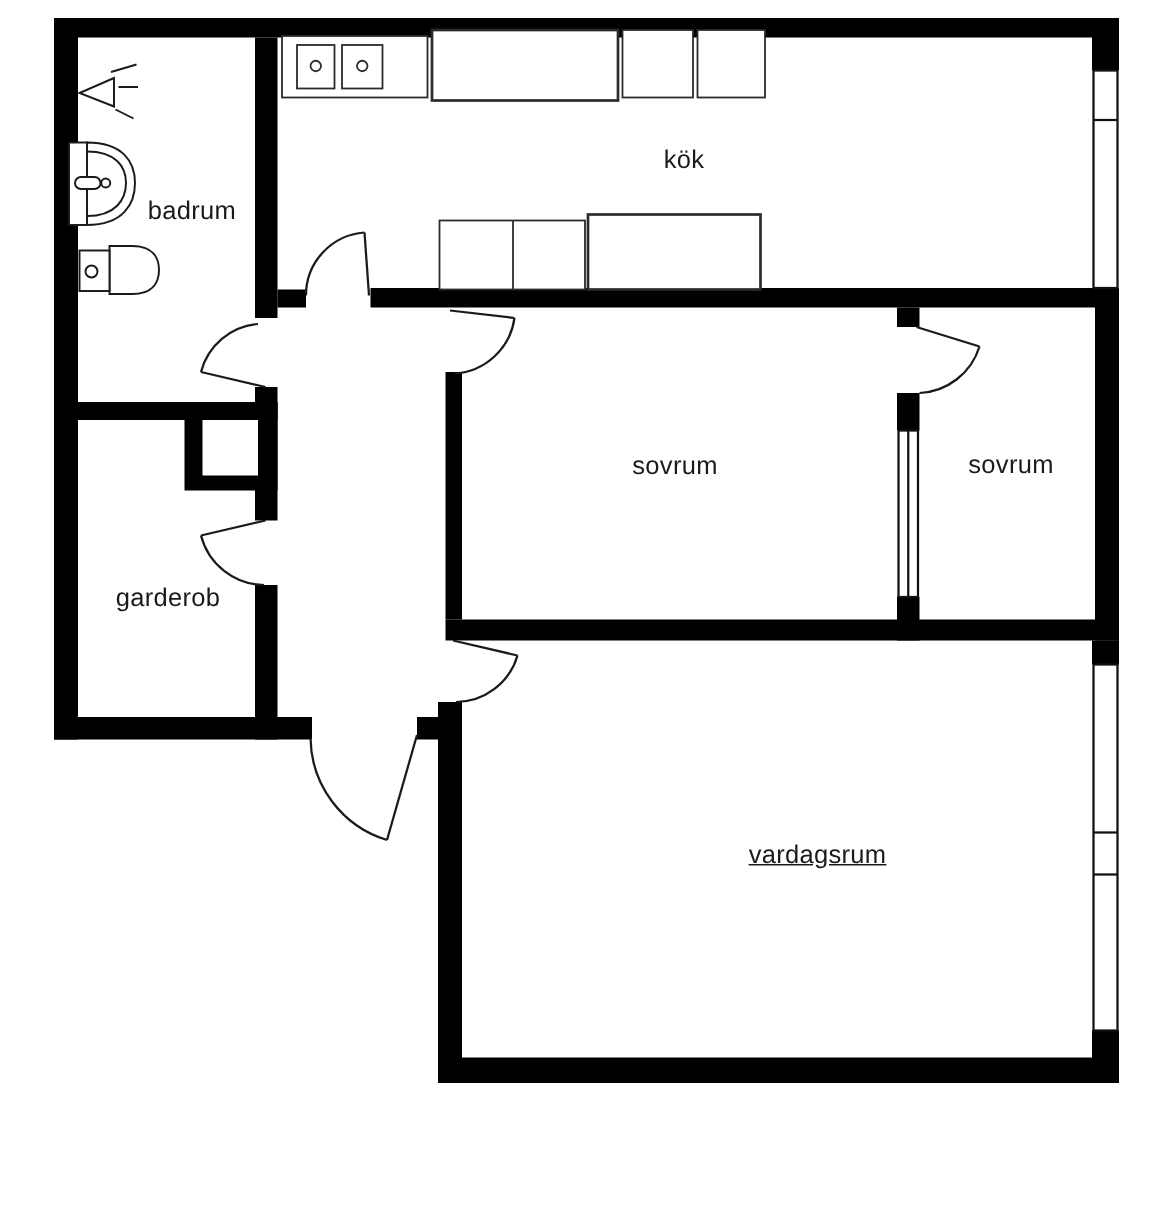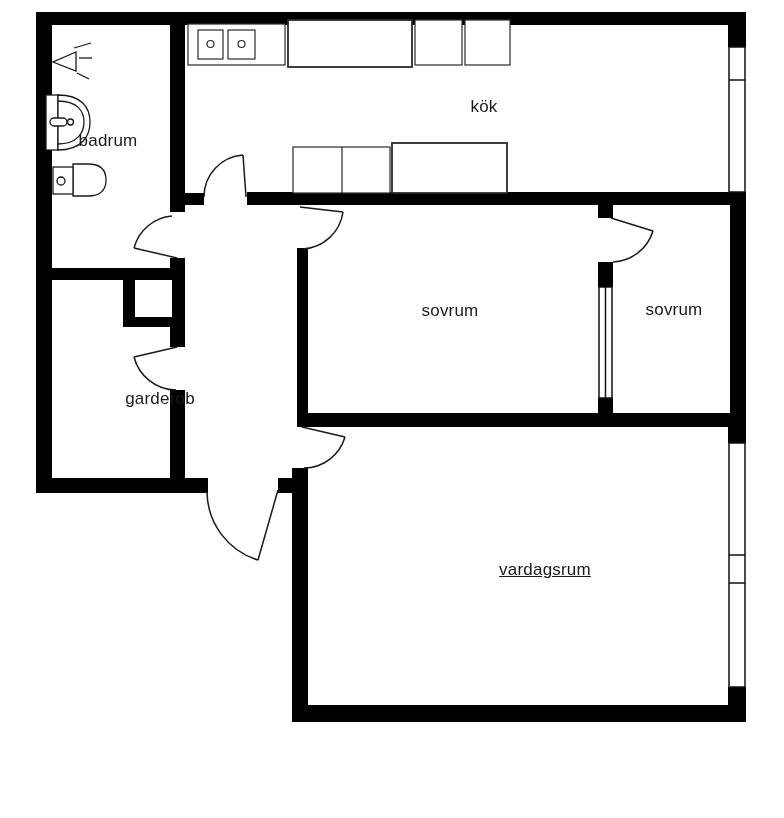--- a/index.html
+++ b/index.html
@@ -126,19 +126,19 @@
         <circle cx="70.5" cy="122" r="3"></circle>
       </g>
       <g>
         <path d="M73 164 L88 164 C102 164 106 172 106 180 C106 188 102 196 88 196 L73 196 Z"></path>
         <rect x="53" y="167" width="20" height="27"></rect>
         <circle cx="61" cy="181" r="4"></circle>
       </g>
     </g>
   </svg>
 
-  <div class="room-label" style="left:108px; top:141px;">badrum</div>
-  <div class="room-label" style="left:484px; top:107px;">kök</div>
+  <div class="room-label" style="left:128px; top:141px;">badrum</div>
+  <div class="room-label" style="left:456px; top:107px;">kök</div>
   <div class="room-label" style="left:450px; top:311px;">sovrum</div>
   <div class="room-label" style="left:674px; top:310px;">sovrum</div>
-  <div class="room-label" style="left:112px; top:399px;margin-left:48px;">garderob</div>
+  <div class="room-label" style="left:112px; top:399px;">garderob</div>
   <div class="room-label" style="left:545px; top:570px;text-decoration:underline;">vardagsrum</div>
 </div>
 
 </body></html>

